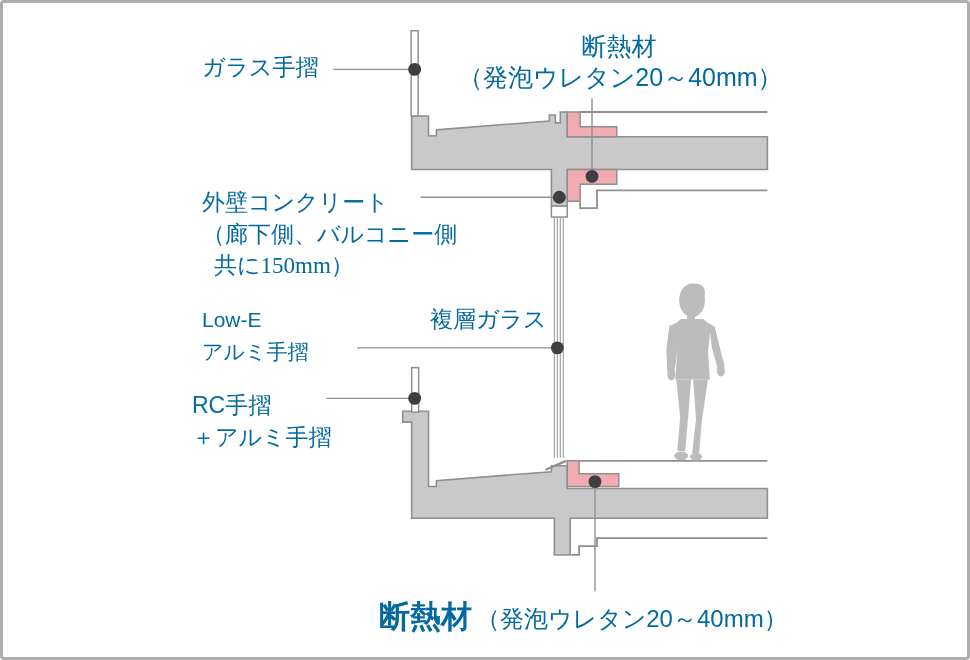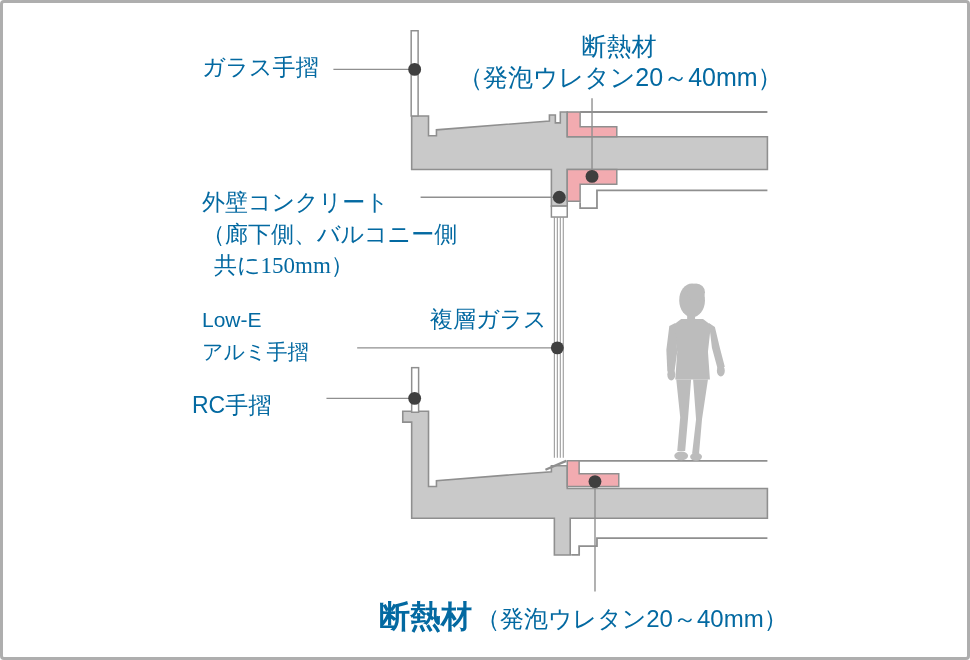--- a/index.html
+++ b/index.html
@@ -121,19 +121,20 @@
 
   <div class="lbl lbl-lowe">
     <span class="block">Low-E</span>
     <span class="block">アルミ手摺</span>
   </div>
 
   <div class="lbl lbl-balcony">複層ガラス</div>
 
   <div class="lbl lbl-rc">
     <span class="block">RC手摺</span>
+    <span class="block">＋アルミ手摺</span>
   </div>
 
   <div class="lbl lbl-ins-bottom">
     <span class="big">断熱材</span><span>（発泡ウレタン20～40mm）</span>
   </div>
 
 </div>
 
 </body></html>

